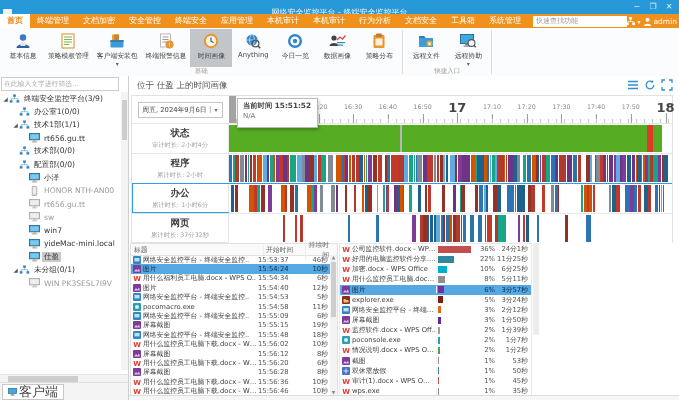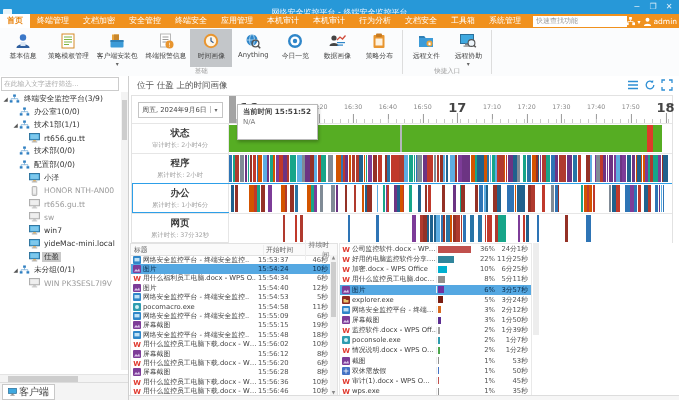--- a/index.html
+++ b/index.html
@@ -45,21 +45,21 @@
   .tnode .nlabel{font-size:7.6px;color:#333;padding:0 2px;}
   .tnode.offline .nlabel{color:#9a9a9a;}
   .tnode.selected .nlabel{background:#c9c9c9;}
   .vscroll{position:absolute;right:0;top:16px;bottom:30px;width:7px;background:#f3f3f3;}
   .vscroll .thumb{position:absolute;left:1px;right:1px;top:8px;height:40px;background:#cdcdcd;}
   .sarrow{position:absolute;left:0;width:7px;text-align:center;font-size:4.5px;color:#888;}
   .hscroll{position:absolute;left:0;right:0;bottom:17px;height:8px;background:#f3f3f3;border-top:1px solid #e4e4e4;}
   .hscroll .thumb{position:absolute;top:1px;bottom:1px;left:8px;width:70px;background:#cdcdcd;}
   .bottomtabs{position:absolute;left:0;right:0;bottom:0;height:17px;background:#f4f4f4;border-top:1px solid #ddd;}
   .btab{position:absolute;left:2px;top:1px;height:14px;background:#fff;border:1px solid #c8c8c8;display:flex;
-       align-items:center;padding:0 5px;font-size:10px;color:#444;gap:2px;}
+       align-items:center;padding:0 5px;font-size:13px;color:#444;gap:2px;}
   
   .main{position:absolute;left:129px;top:76px;right:0;bottom:0;background:#fff;}
   .mainheader{position:absolute;left:0;top:0;right:0;height:19px;}
   .mtitle{position:absolute;left:8px;top:4px;font-size:8.5px;color:#555;}
   .hicons{position:absolute;right:6px;top:3px;display:flex;gap:5px;}
   .hicon{width:12px;height:12px;}
   
   .chart{position:absolute;left:2px;top:19px;right:6px;height:146px;border:1px solid #e2e2e2;}
   .trow{position:relative;display:flex;height:29px;border-top:1px solid #e6e6e6;}
   .trow.head{height:27px;border-top:0;}
@@ -74,22 +74,22 @@
   .datesel{border:1px solid #c5c5c5;height:14px;display:flex;align-items:center;background:#fff;}
   .datesel .dtext{font-size:6.8px;color:#444;padding:0 3px;white-space:nowrap;}
   .datesel .dbtn{width:11px;text-align:center;border-left:1px solid #c5c5c5;font-size:6px;color:#666;}
   .ruler{position:relative;flex:1;}
   .ruler::after{content:"";position:absolute;left:0;right:0;bottom:0;height:4px;
        background:repeating-linear-gradient(90deg,#c7c7c7 0 1px,transparent 1px 8px);}
   .tick{position:absolute;top:7px;transform:translateX(-50%);font-size:6.3px;color:#888;white-space:nowrap;}
   .tick.major{top:4px;font-size:13px;font-weight:bold;color:#444;}
   .tick i{position:absolute;left:50%;top:11px;height:9px;border-left:1px solid #999;}
   .tick.major i{top:13px;height:10px;}
-  .curtip{position:absolute;left:1px;top:8px;z-index:9;background:#fff;border:1px solid #b9b9b9;
-       box-shadow:1px 2px 3px rgba(0,0,0,.25);padding:2px 6px 13px 5px;}
+  .curtip{position:absolute;left:1px;top:2px;z-index:9;background:#fff;border:1px solid #b9b9b9;
+       box-shadow:1px 2px 3px rgba(0,0,0,.25);padding:2px 6px 7px 5px;}
   .curtip .l1{font-size:7.3px;font-weight:bold;color:#444;white-space:nowrap;}
   .curtip .l2{font-size:7px;color:#777;margin-top:1px;}
   
   .tables{position:absolute;left:0;right:0;top:167px;bottom:4px;}
   .ltable{position:absolute;left:1px;top:0;bottom:0;width:208px;border:1px solid #e2e2e2;box-sizing:border-box;}
   .lhead{display:flex;height:11px;background:#fafafa;border-bottom:1px solid #e2e2e2;align-items:center;}
   .lhead span{font-size:6.8px;color:#666;}
   .col-name{flex:1;padding-left:3px;}
   .col-start{width:42px;flex:none;border-left:1px solid #eee;padding-left:2px;box-sizing:border-box;}
   .col-dur{width:32px;flex:none;border-left:1px solid #eee;text-align:right;padding-right:8px;box-sizing:border-box;}

